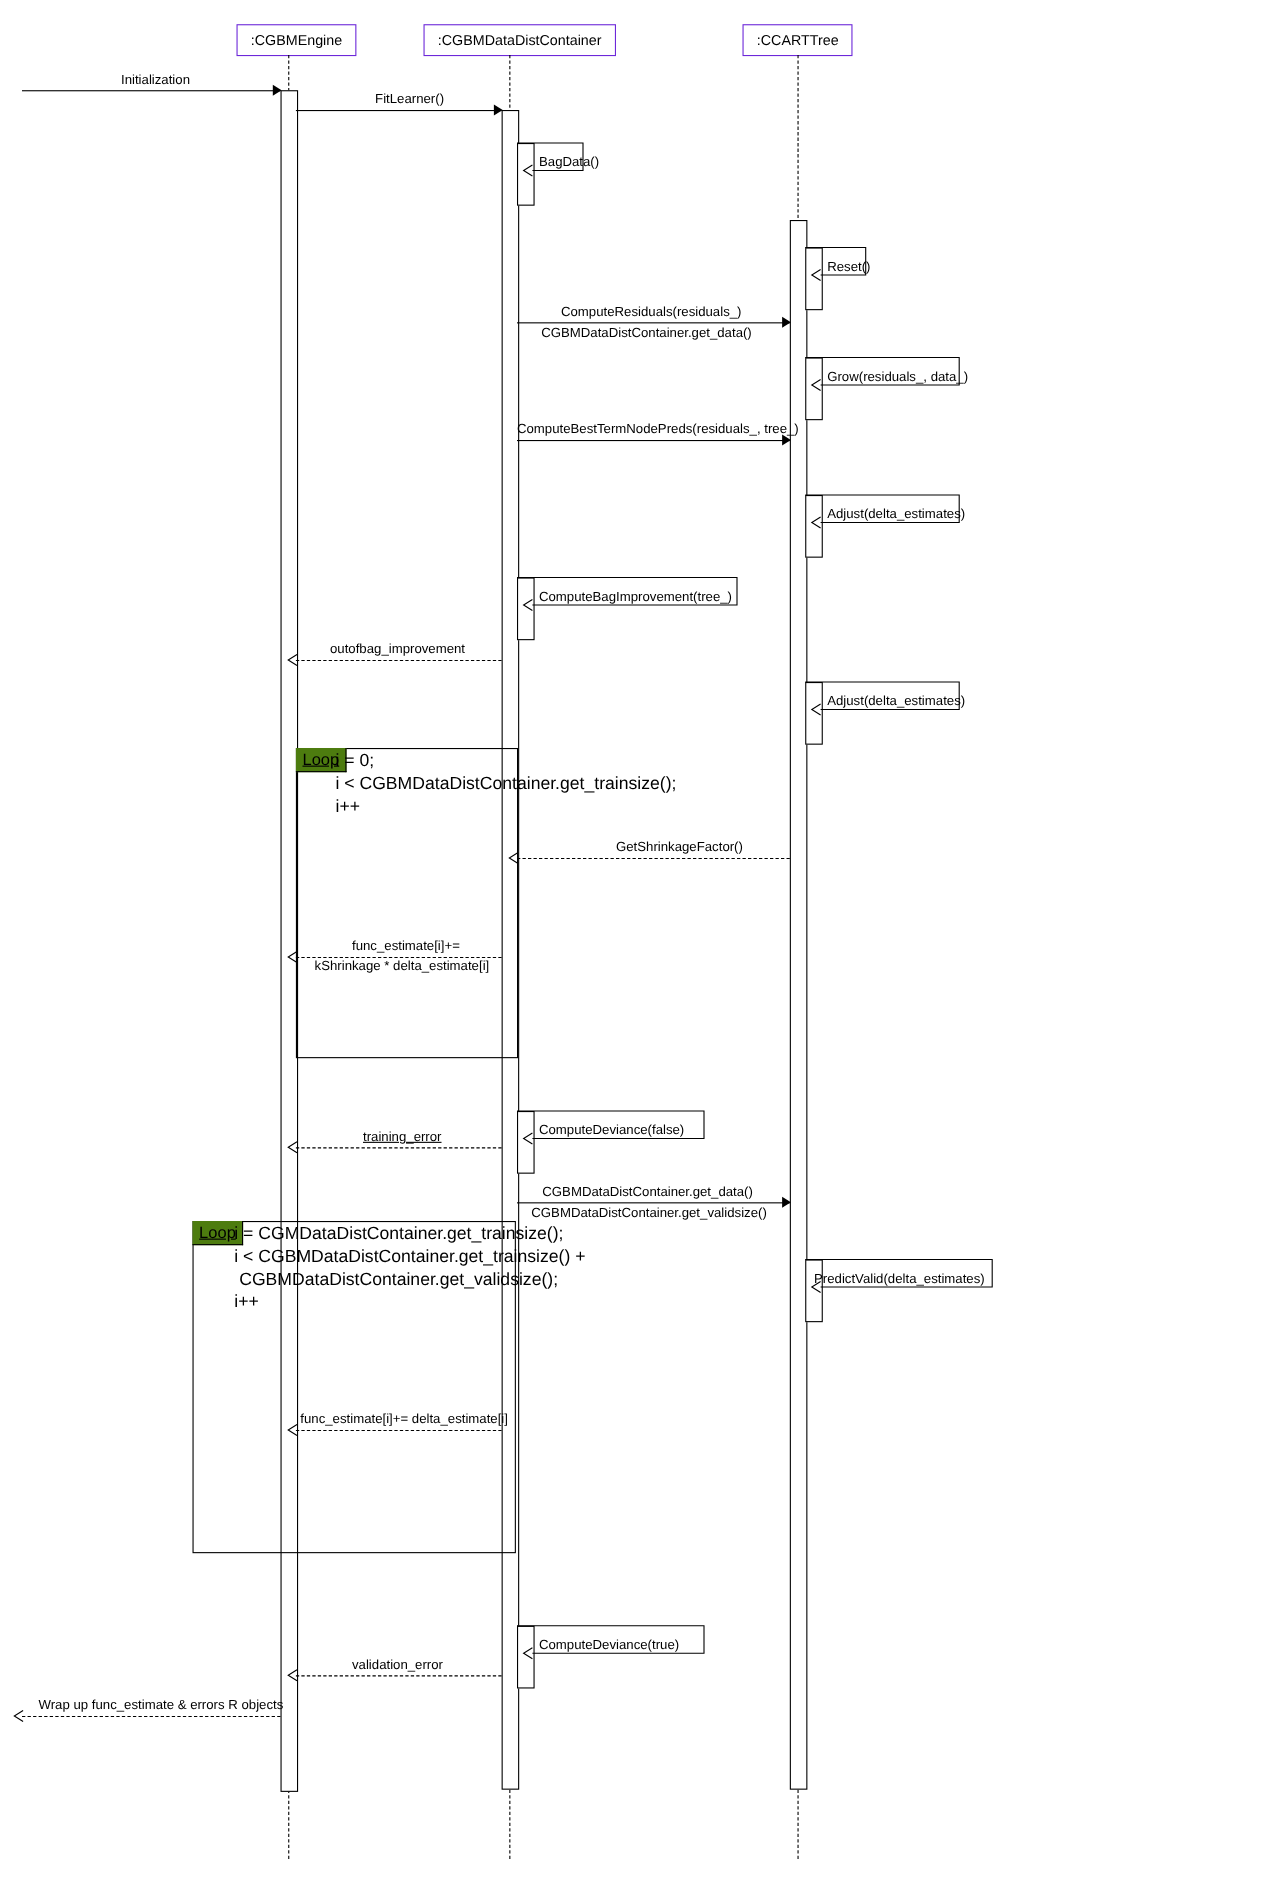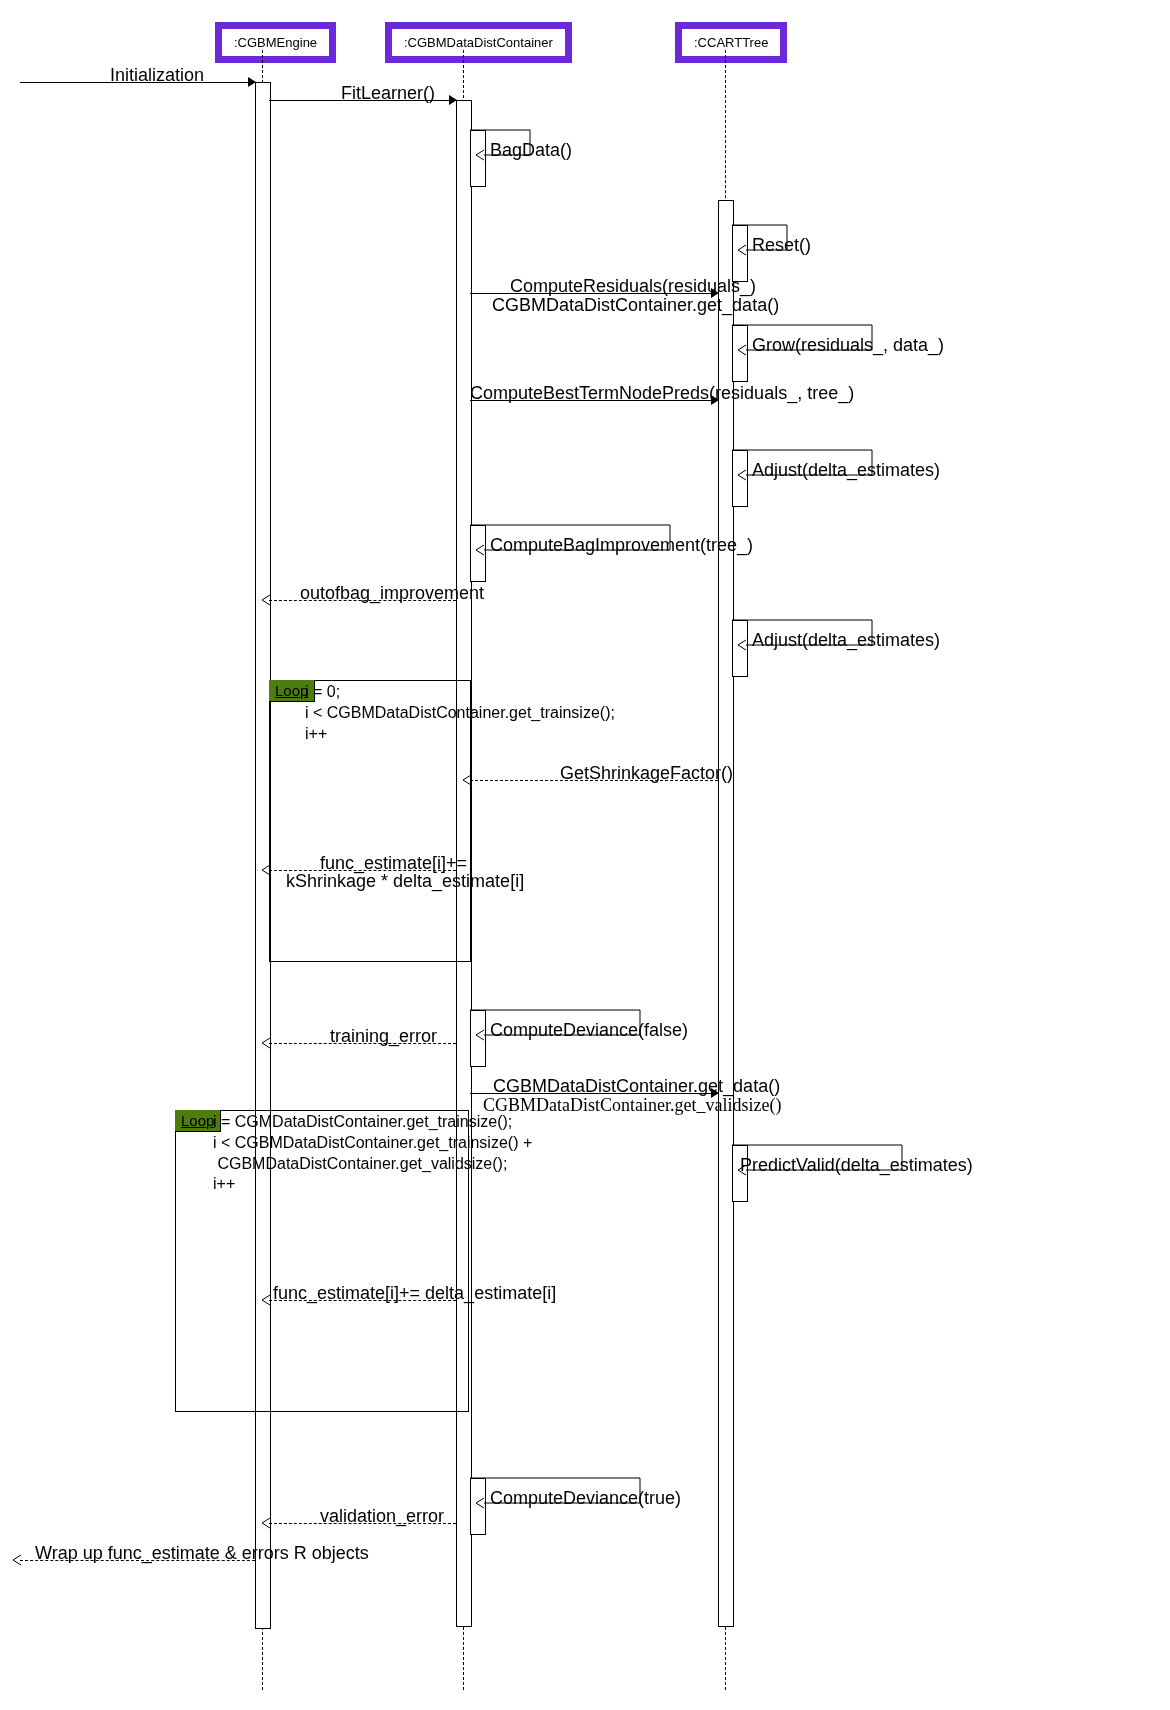--- a/index.html
+++ b/index.html
@@ -7,21 +7,21 @@
     padding: 0;
     background: white;
     font-family: Arial, sans-serif;
     font-size: 13px;
     width: 1170px;
     height: 1710px;
     position: relative;
   }
   .lifeline-header {
     position: absolute;
-    border: 7px solid #6d28d9;
+    border: 1px solid #6d28d9;
     background: white;
     padding: 6px 12px;
     text-align: center;
   }
   .lifeline {
     position: absolute;
     border-left: 1px dashed black;
     width: 0;
   }
   .activation {
@@ -34,21 +34,21 @@
     position: absolute;
     height: 1px;
     background: black;
   }
   .msg.dashed {
     background: none;
     border-top: 1px dashed black;
   }
   .msg-label {
     position: absolute;
-    font-size: 18px;
+    font-size: 12px;
     white-space: nowrap;
   }
   .loop-box {
     position: absolute;
     border: 1px solid black;
     background: transparent;
   }
   .loop-tag {
     position: absolute;
     border: 1px solid black;
@@ -184,28 +184,28 @@
 <svg class="arrow" style="left:470px; top:1010px;" width="180" height="30">
   <path d="M0 0 L170 0 L170 25 L14 25" fill="none" stroke="black"></path>
   <path d="M14 20 L6 25 L14 30" fill="none" stroke="black"></path>
 </svg>
 <div class="msg-label" style="left:490px; top:1020px;">ComputeDeviance(false)</div>
 
 <div class="msg dashed" style="left:269px; top:1043px; width:187px;"></div>
 <svg class="arrow" style="left:262px; top:1038px;" width="10" height="10">
     <path d="M8 0 L0 5 L8 10" fill="none" stroke="black"></path>
   </svg>
-<div class="msg-label" style="left:330px; top:1026px;">training_error</div>
+<div class="msg-label" style="left:330px; top:1026px;text-decoration:underline;">training_error</div>
 
 <div class="msg" style="left:470px; top:1093px; width:248px;"></div>
 <svg class="arrow" style="left:711px; top:1088px;" width="10" height="10">
     <path d="M0 0 L8 5 L0 10 Z" fill="black"></path>
   </svg>
 <div class="msg-label" style="left:493px; top:1076px;">CGBMDataDistContainer.get_data()</div>
-<div class="msg-label" style="left:483px; top:1095px;font-family:Liberation Serif, serif;">CGBMDataDistContainer.get_validsize()</div>
+<div class="msg-label" style="left:483px; top:1095px;">CGBMDataDistContainer.get_validsize()</div>
 
 <div class="loop-box" style="left:175px; top:1110px; height:300px; width:292px;"></div>
 <div class="loop-tag" style="left:175px; top:1110px;">Loop</div>
 <div class="loop-cond" style="left:213px; top:1112px; white-space:pre;">i = CGMDataDistContainer.get_trainsize();
 i &lt; CGBMDataDistContainer.get_trainsize() +
  CGBMDataDistContainer.get_validsize();
 i++</div>
 
 <svg class="arrow" style="left:732px; top:1145px;" width="180" height="30">
   <path d="M0 0 L170 0 L170 25 L14 25" fill="none" stroke="black"></path>

